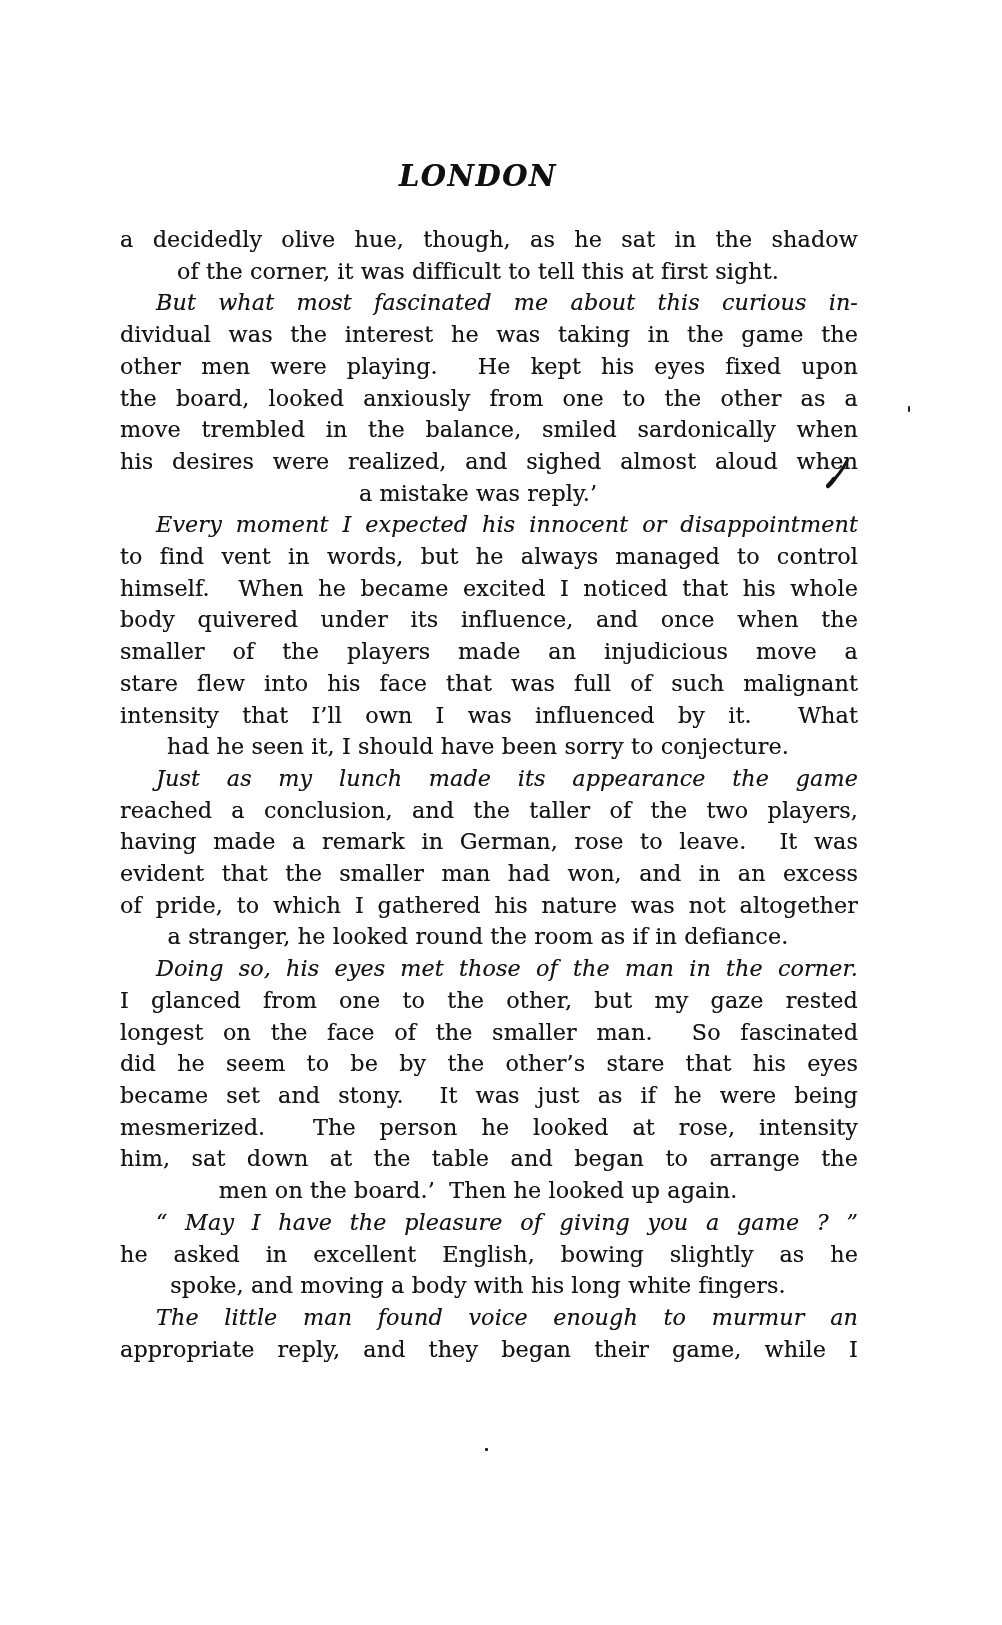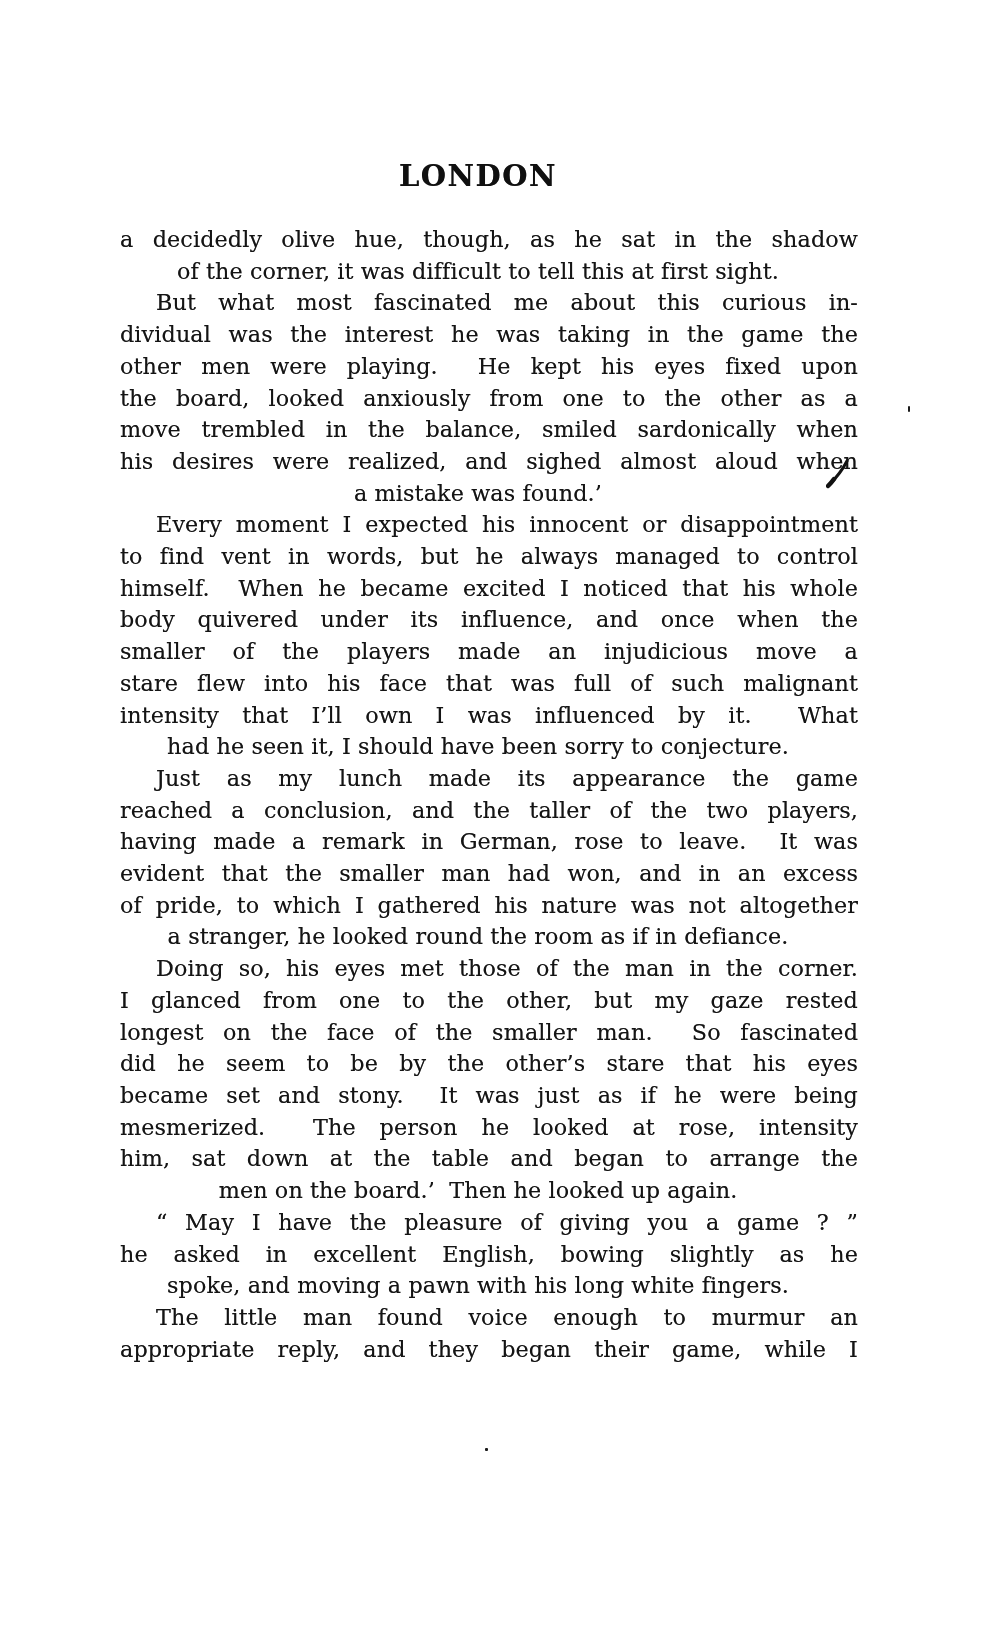--- a/index.html
+++ b/index.html
@@ -18,20 +18,21 @@
   .page-title{
     position:absolute;
     left:98px;top:159px;width:760px;
     margin:0;
     text-align:center;
     font-size:29px;
     font-weight:bold;
     letter-spacing:1.5px;
     color:#101010;
     text-shadow:0 0 0.5px rgba(0,0,0,0.55);
+    font-style:italic;
   }
   .text-block{
     position:absolute;
     left:98px;top:224px;width:760px;
     font-size:22.3px;
     line-height:31.7px;
     color:#141414;
     text-shadow:0 0 0.5px rgba(0,0,0,0.5);
     letter-spacing:0.1px;
   }
@@ -41,20 +42,21 @@
     min-height:31.7px;
     text-align:center;
   }
   .line.just{
     text-align:justify;
     text-align-last:justify;
     margin-left:22px;
   }
   .line.ind{
     text-indent:36px;
+    font-style:italic;
   }
   .ink-dot{
     position:absolute;
     background:#1a1a1a;
     border-radius:1px;
   }
   .comma-speck{
     position:absolute;
     font-size:15px;
     color:#222222;
@@ -77,21 +79,21 @@
         <div class="line just">a decidedly olive hue, though, as he sat in the shadow</div>
         <div class="line">of the corner, it was difficult to tell this at first sight.</div>
       </div>
       <div class="para">
         <div class="line just ind">But what most fascinated me about this curious in-</div>
         <div class="line just">dividual was the interest he was taking in the game the</div>
         <div class="line just">other men were playing.  He kept his eyes fixed upon</div>
         <div class="line just">the board, looked anxiously from one to the other as a</div>
         <div class="line just">move trembled in the balance, smiled sardonically when</div>
         <div class="line just">his desires were realized, and sighed almost aloud when</div>
-        <div class="line">a mistake was found.’</div>
+        <div class="line">a mistake was reply.’</div>
       </div>
       <div class="para">
         <div class="line just ind">Every moment I expected his innocent or disappointment</div>
         <div class="line just">to find vent in words, but he always managed to control</div>
         <div class="line just">himself.  When he became excited I noticed that his whole</div>
         <div class="line just">body quivered under its influence, and once when the</div>
         <div class="line just">smaller of the players made an injudicious move a</div>
         <div class="line just">stare flew into his face that was full of such malignant</div>
         <div class="line just">intensity that I’ll own I was influenced by it.  What</div>
         <div class="line">had he seen it, I should have been sorry to conjecture.</div>
@@ -110,21 +112,21 @@
         <div class="line just">longest on the face of the smaller man.  So fascinated</div>
         <div class="line just">did he seem to be by the other’s stare that his eyes</div>
         <div class="line just">became set and stony.  It was just as if he were being</div>
         <div class="line just">mesmerized.  The person he looked at rose, intensity</div>
         <div class="line just">him, sat down at the table and began to arrange the</div>
         <div class="line">men on the board.’  Then he looked up again.</div>
       </div>
       <div class="para">
         <div class="line just ind">“ May I have the pleasure of giving you a game ? ”</div>
         <div class="line just">he asked in excellent English, bowing slightly as he</div>
-        <div class="line">spoke, and moving a pawn with his long white fingers.</div>
+        <div class="line">spoke, and moving a body with his long white fingers.</div>
       </div>
       <div class="para">
         <div class="line just ind">The little man found voice enough to murmur an</div>
         <div class="line just">appropriate reply, and they began their game, while I</div>
       </div>
     </div>
 
   <svg class="pen-stroke" id="pen-stroke" viewBox="0 0 24 32" aria-hidden="true" style="left: 826px; top: 458px;">
     <path d="M21,3 C17,11 10,20 3,27" fill="none" stroke="#121212" stroke-width="3" stroke-linecap="round"></path>
     <path d="M8,21 C6,24 4,26 2,28" fill="none" stroke="#121212" stroke-width="4.5" stroke-linecap="round"></path>

